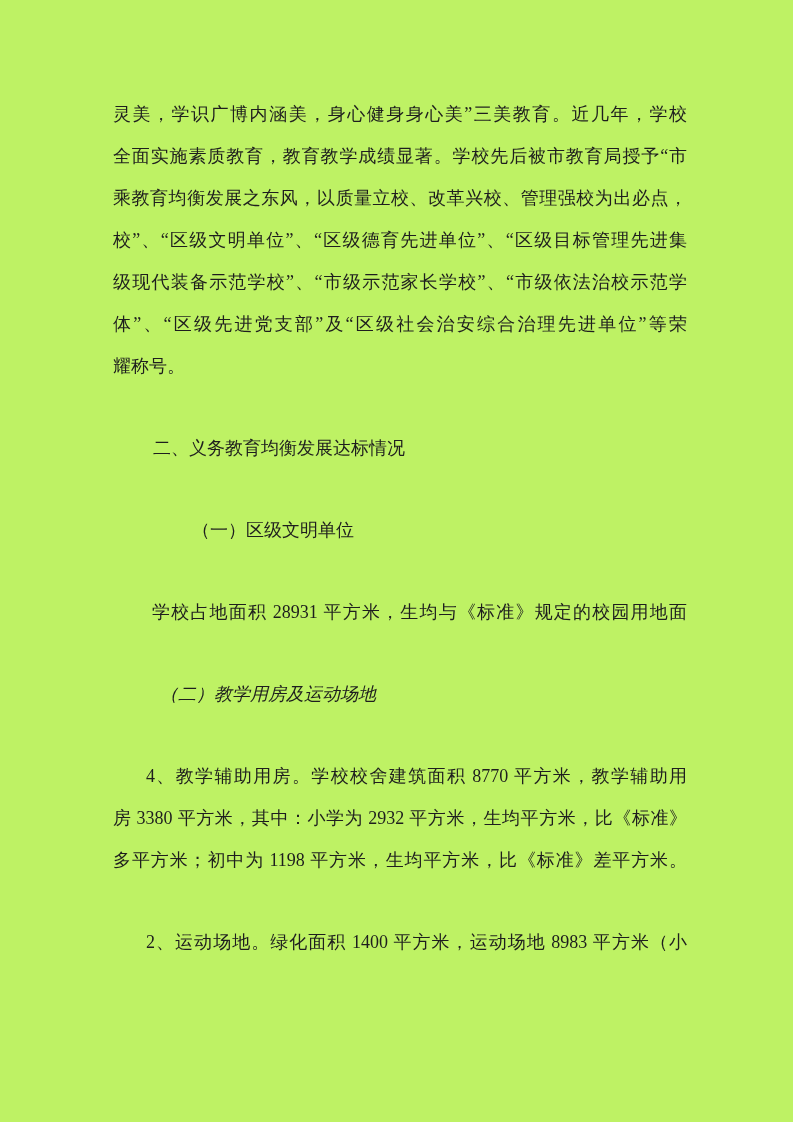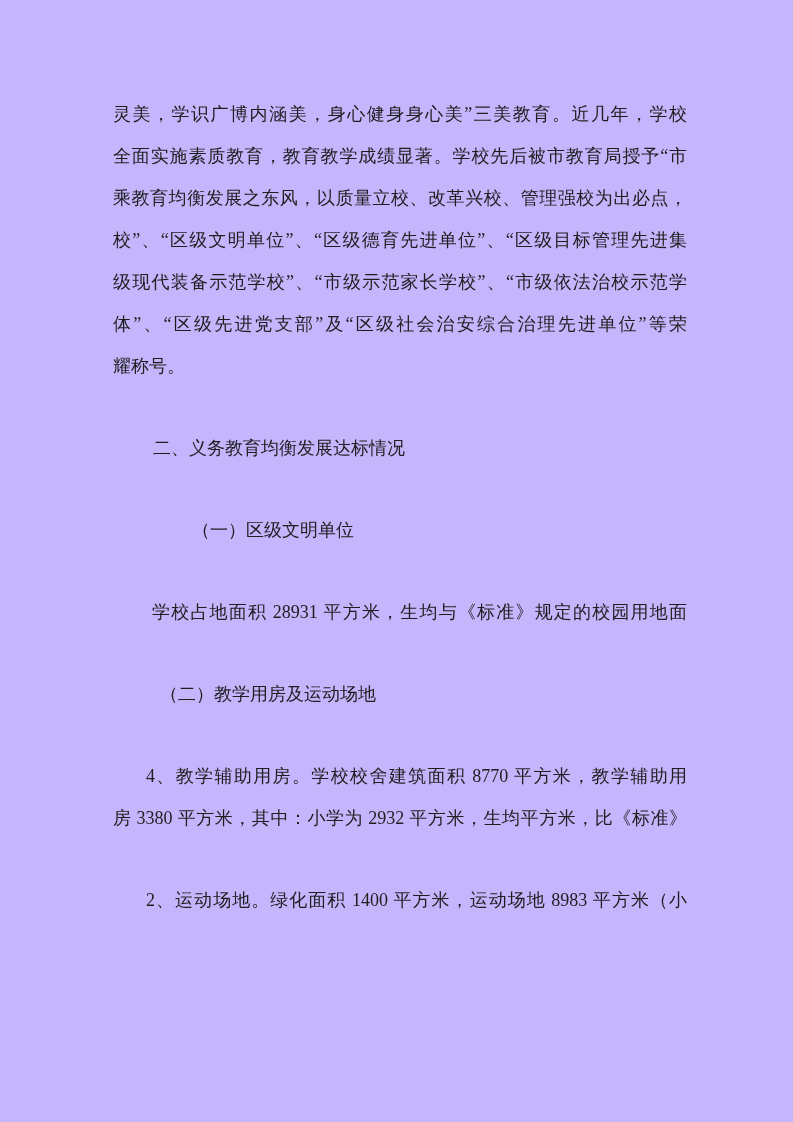--- a/index.html
+++ b/index.html
@@ -4,21 +4,21 @@
 <style>
   html, body {
     margin: 0;
     padding: 0;
     background: #ffffff;
   }
   .page {
     position: relative;
     width: 793px;
     height: 1122px;
-    background: #c4b5fd;
+    background: #bef264;
     overflow: hidden;
     font-family: "Liberation Serif", "DejaVu Serif", serif;
     color: #1e1e1e;
   }
   .content {
     position: absolute;
     left: 113px;
     top: 93px;
     width: 574px;
     font-size: 18px;
@@ -32,21 +32,21 @@
     overflow: hidden;
   }
   
   .j {
     text-align: justify;
     text-align-last: justify;
   }
   
   .ind-h1   { text-indent: 40px; }  
   .ind-h2   { text-indent: 79px; }  
-  .ind-h3   { text-indent: 47px; }  
+  .ind-h3   { text-indent: 47px; font-style: italic; }  
   .ind-par  { text-indent: 39px; }  
   .ind-num  { text-indent: 33px; }  
 </style>
 </head>
 <body>
 
 <div class="page">
   <div class="content">
 
     <div class="para">
@@ -71,20 +71,21 @@
       <div class="line j ind-par">学校占地面积 28931 平方米，生均与《标准》规定的校园用地面</div>
     </div>
 
     <div class="para">
       <div class="line ind-h3">（二）教学用房及运动场地</div>
     </div>
 
     <div class="para">
       <div class="line j ind-num">4、教学辅助用房。学校校舍建筑面积 8770 平方米，教学辅助用</div>
       <div class="line j">房 3380 平方米，其中：小学为 2932 平方米，生均平方米，比《标准》</div>
+      <div class="line j">多平方米；初中为 1198 平方米，生均平方米，比《标准》差平方米。</div>
     </div>
 
     <div class="para">
       <div class="line j ind-num">2、运动场地。绿化面积 1400 平方米，运动场地 8983 平方米（小</div>
     </div>
 
   </div>
 </div>
 
 </body></html>

